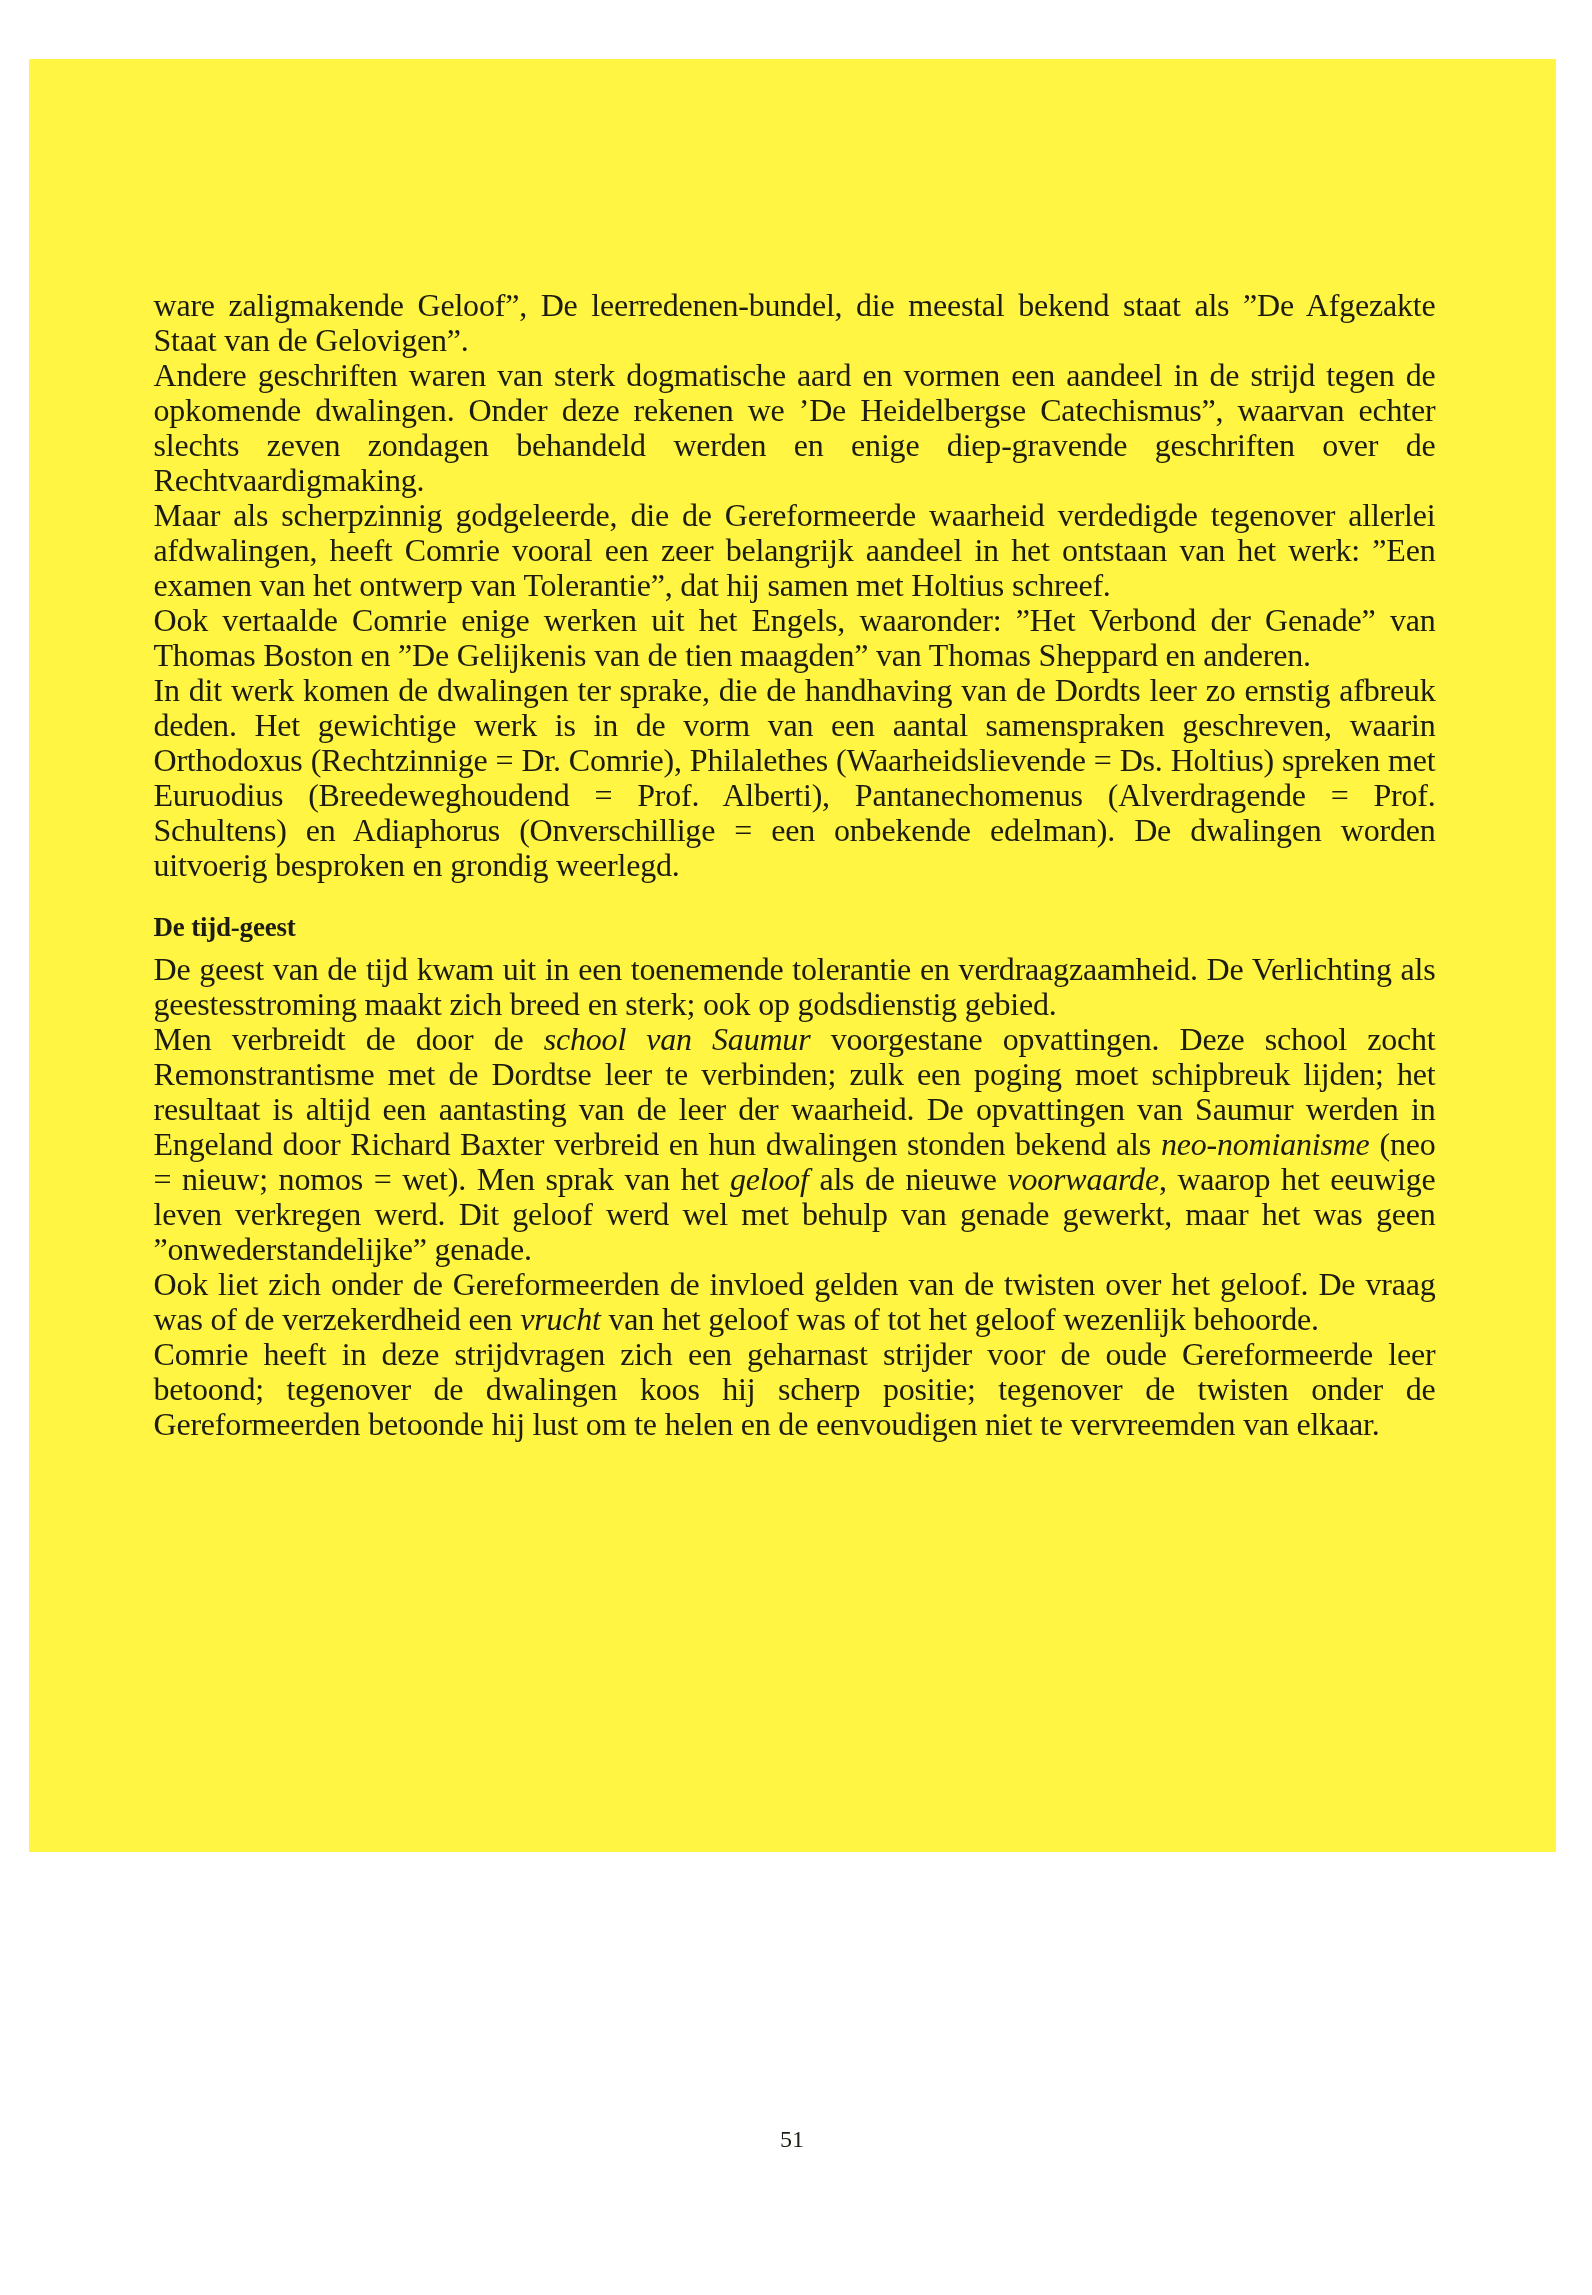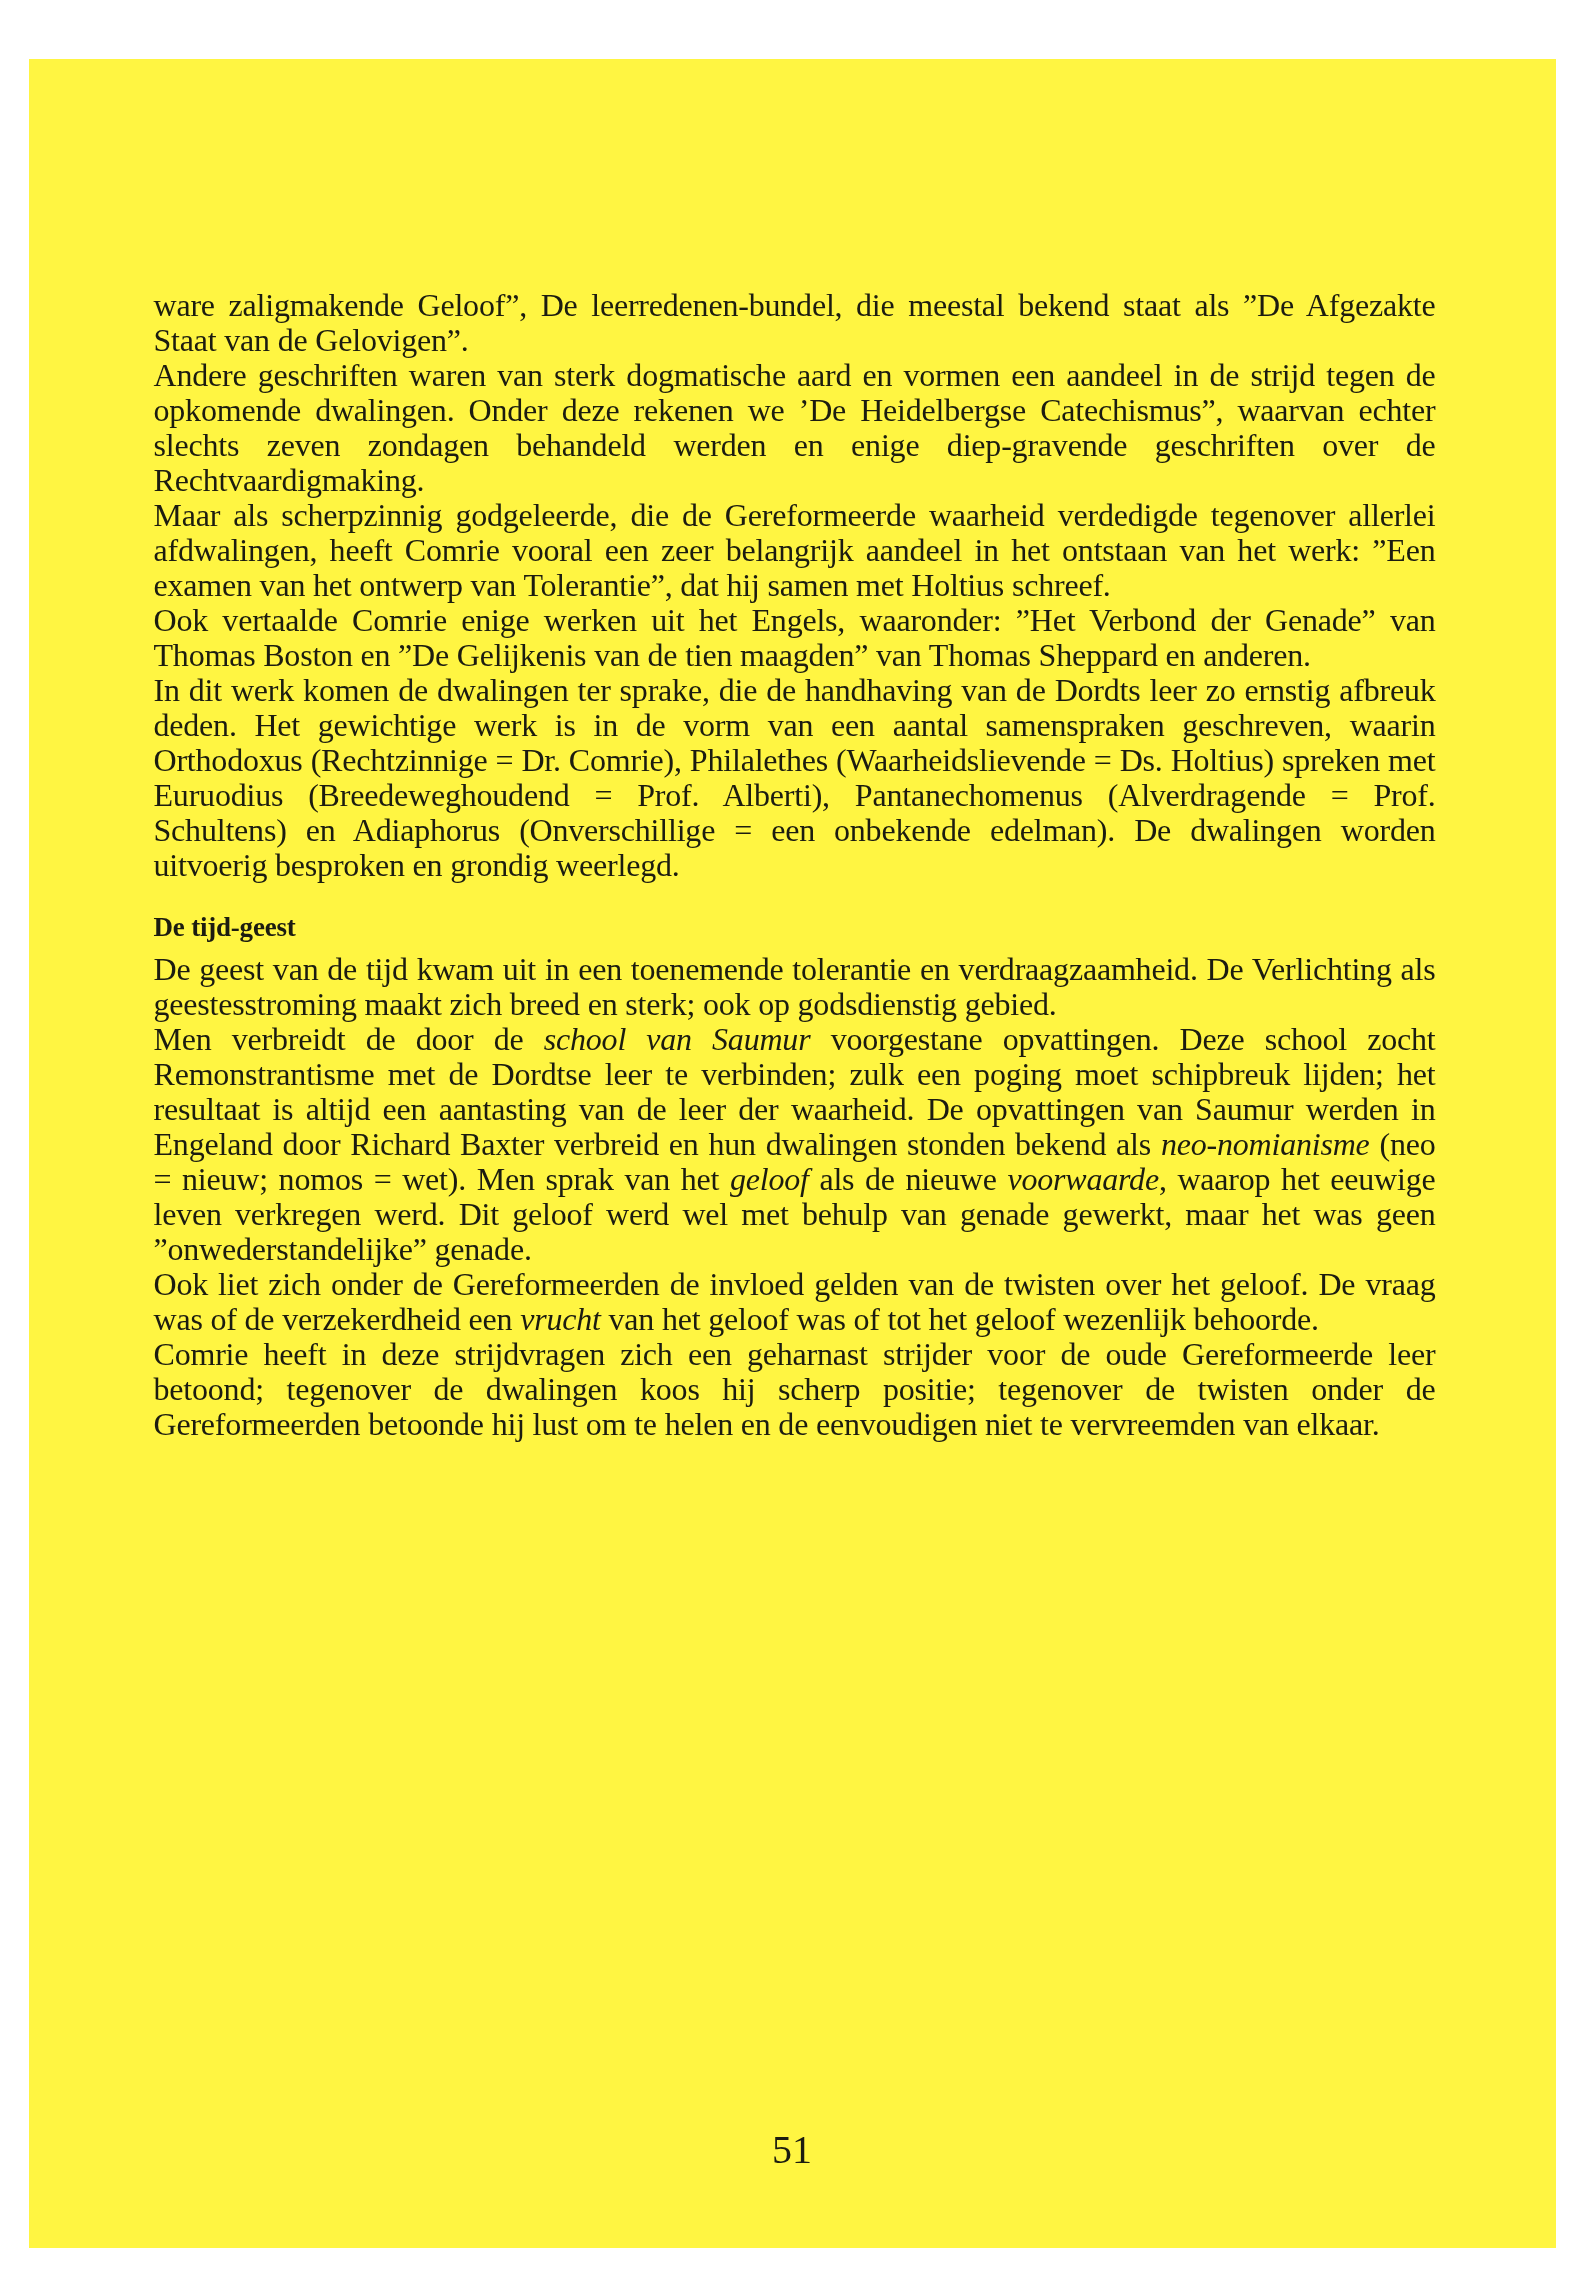--- a/index.html
+++ b/index.html
@@ -1,36 +1,36 @@
 <!DOCTYPE html>
 <html style="font-size:14px"><head>
 <meta charset="utf-8">
 <style>
   html, body { margin:0; padding:0; background:#ffffff; }
   body { width:1592px; height:2295px; position:relative; overflow:hidden; }
   .page {
-    position:absolute; left:28.5px; top:59px; width:1527px; height:2189px;
+    position:absolute; left:28.5px; top:59px; width:1527px; height:1793px;
     background:#fff542;
   }
   .text-block {
     position:absolute; left:125px; top:229px; width:1282px;
     font-family:"Liberation Serif", "DejaVu Serif", serif;
     font-size:32px; line-height:35px; color:#1c1c10;
     text-align:justify; letter-spacing:-0.2px;
   }
   .para { margin:0; }
   .heading {
     font-weight:bold; font-size:27px; line-height:35px;
     margin:27px 0 7px 0;
   }
   .gap-before { }
   .page-number {
     position:absolute; left:0; width:1527px; top:2067px; text-align:center;
     font-family:"Liberation Serif", "DejaVu Serif", serif;
-    font-size:40px; color:#1c1c10;
+    font-size:24px; color:#1c1c10;
   }
   em { }
 </style>
 </head>
 <body>
 
 <div class="page">
   <div class="text-block">
     <div id="intro-paras">
         <p class="para"><span>ware zaligmakende Geloof”, De leerredenen-bundel, die meestal bekend staat als ”De Afgezakte Staat van de Gelovigen”.</span></p>

